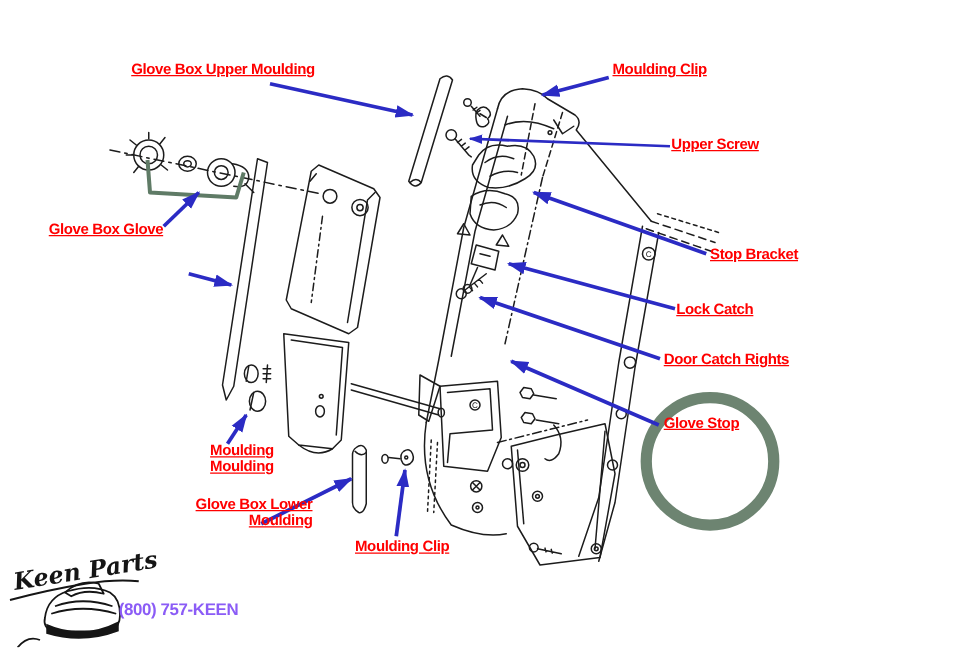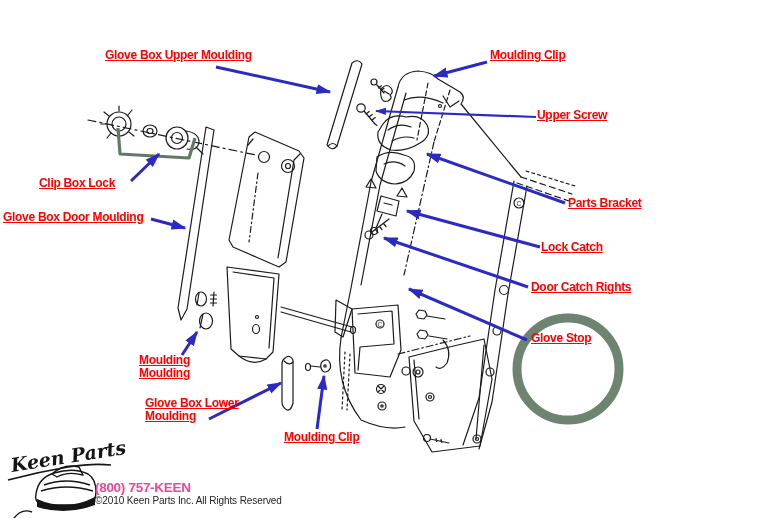--- a/index.html
+++ b/index.html
@@ -1,22 +1,22 @@
 <!DOCTYPE html>
 <html><head>
 <meta charset="utf-8">
 <style>
   html,body{margin:0;padding:0;background:#fff;}
   .stage{position:relative;width:770px;height:518px;background:#ffffff;overflow:hidden;
          font-family:"Liberation Sans",sans-serif;}
   .art{position:absolute;left:0;top:0;}
   .lbl{position:absolute;color:#ff0000;font:bold 12px "Liberation Sans",sans-serif;
        letter-spacing:-0.3px;text-decoration:underline;white-space:nowrap;cursor:pointer;text-align:center;}
-  .lbl2{text-align:left;line-height:13px;}
-  .phone{position:absolute;left:95px;top:480px;color:#ec4899;
+  .lbl2{text-align:right;line-height:13px;}
+  .phone{position:absolute;left:95px;top:480px;color:#8b5cf6;
          font:bold 13.5px "Liberation Sans",sans-serif;letter-spacing:-0.3px;}
   .copyright{position:absolute;left:95px;top:495px;color:#222;
          font:10px "Liberation Sans",sans-serif;letter-spacing:-0.1px;}
 </style>
 </head>
 <body>
 
 <div class="stage">
 
   <svg class="art" width="770" height="518" viewBox="0 0 770 518">
@@ -206,34 +206,32 @@
         <path d="M16,19 Q38,11 62,19 M13,25 Q38,17 65,25"></path>
         <path d="M9,33 Q38,46 67,31 L67,39 Q38,50 9,41 Z" fill="#151515" stroke="none"></path>
         <path d="M-14,52 Q-6,42 4,46"></path>
       </g>
     </g>
   </svg>
 
   <div class="lbl" style="left:105px;top:48px">Glove Box Upper Moulding</div>
   <div class="lbl" style="left:490px;top:48px">Moulding Clip</div>
   <div class="lbl" style="left:537px;top:108px">Upper Screw</div>
-  <div class="lbl" style="left:568px;top:196px">Parts Bracket</div>
+  <div class="lbl" style="left:568px;top:196px">Stop Bracket</div>
   <div class="lbl" style="left:541px;top:240px">Lock Catch</div>
   <div class="lbl" style="left:531px;top:280px">Door Catch Rights</div>
   <div class="lbl" style="left:531px;top:331px">Glove Stop</div>
-  <div class="lbl" style="left:39px;top:176px">Clip Box Lock</div>
-  <div class="lbl" style="left:3px;top:210px">Glove Box Door Moulding</div>
+  <div class="lbl" style="left:39px;top:176px">Glove Box Glove</div>
 
   <div class="lbl lbl2" style="left:139px;top:354px;width:80px">
     <div>Moulding</div>
     <div>Moulding</div>
   </div>
 
   <div class="lbl lbl2" style="left:145px;top:397px;width:105px">
     <div>Glove Box Lower</div>
     <div>Moulding</div>
   </div>
 
   <div class="lbl" style="left:284px;top:430px">Moulding Clip</div>
 
   <div class="phone">(800) 757-KEEN</div>
-  <div class="copyright">©2010 Keen Parts Inc. All Rights Reserved</div>
 </div>
 
 </body></html>

